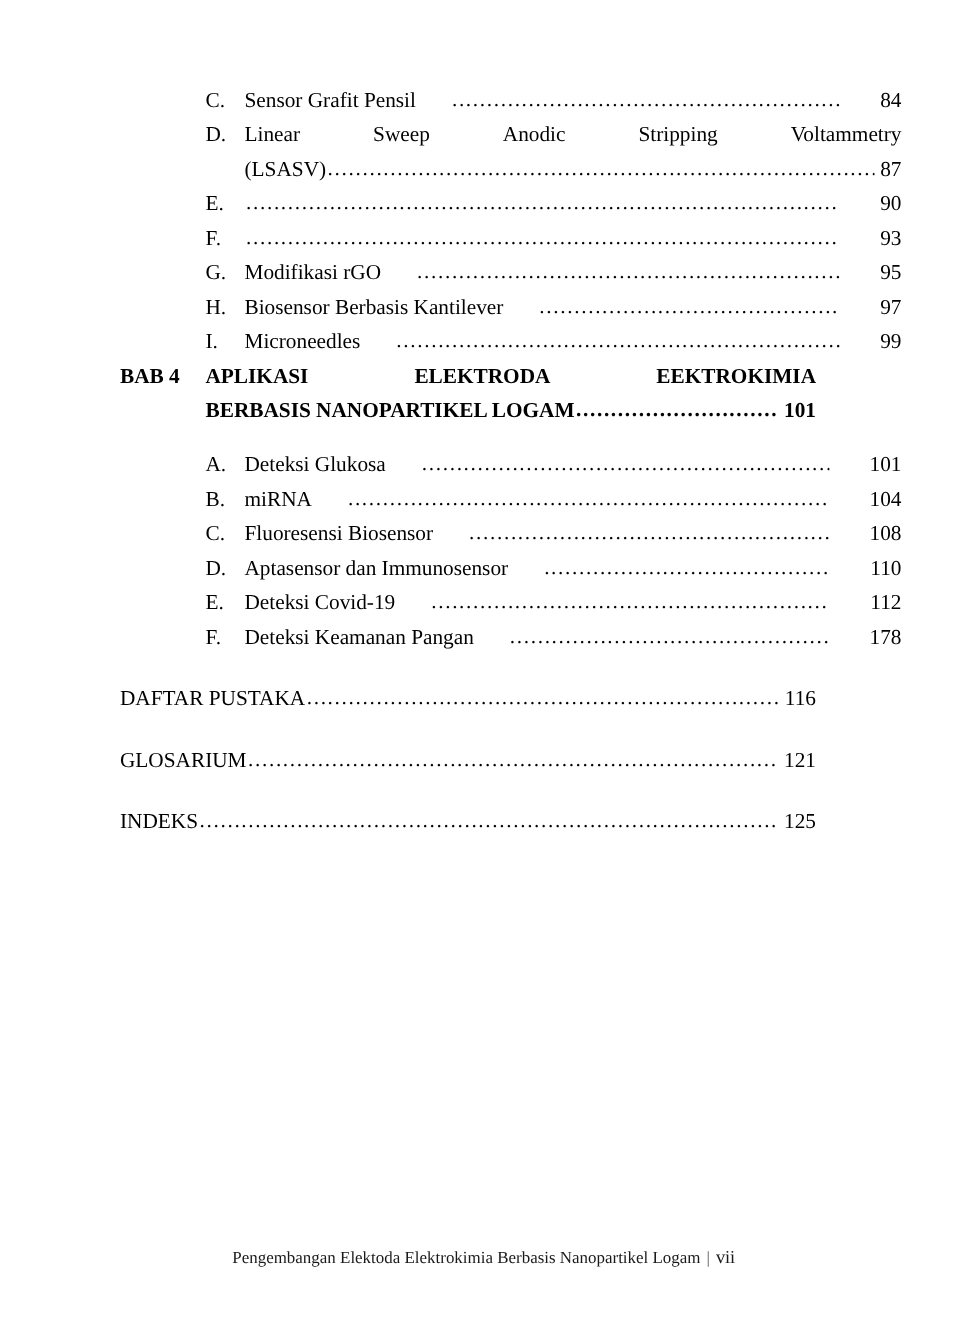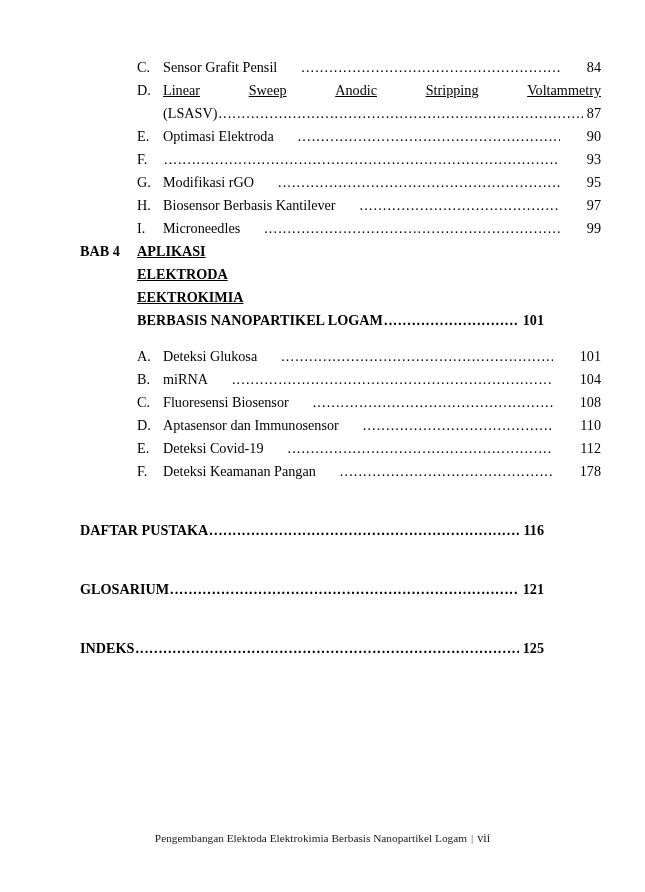--- a/index.html
+++ b/index.html
@@ -82,21 +82,20 @@
 
   
   .sub.wrap .body {
     display: block;
   }
   .justified-line {
     display: flex;
     width: 100%;
     justify-content: space-between;
     white-space: nowrap;
-    text-decoration: underline;
   }
   .justified-line span { flex: 0 0 auto; }
   .second-line {
     display: flex;
     align-items: baseline;
     width: 100%;
   }
   .second-line .title { flex: 0 0 auto; white-space: nowrap; }
 
   
@@ -106,26 +105,26 @@
   }
   .bab .babno {
     flex: 0 0 57px;
     width: 57px;
     white-space: nowrap;
   }
   .bab .babbody {
     flex: 1 1 auto;
     min-width: 0;
   }
-  .bab .justified-line { width: 100%; flex-direction: column; }
+  .bab .justified-line { width: 100%; }
 
   
   .toplevel {
-    font-weight: bold;
-    margin-top: 36px;
+    font-weight: normal;
+    margin-top: 18px;
   }
   .toplevel .title { flex: 0 0 auto; white-space: nowrap; }
 
   
   .footer {
     position: absolute;
     left: 0;
     top: 831px;
     width: 645px;
     text-align: center;
@@ -167,21 +166,20 @@
           <span class="second-line">
             <span class="title">(LSASV)</span>
             <span class="dots">........................................................................................................................................................................................................</span>
             <span class="pageno">87</span>
           </span>
         </span>
       </div>
       <div class="toc-row sub">
         <span class="letter">E.</span>
         <span class="body">
-          <span class="title">Optimasi Elektroda</span>
           <span class="dots">........................................................................................................................................................................................................</span>
           <span class="pageno">90</span>
         </span>
       </div>
       <div class="toc-row sub">
         <span class="letter">F.</span>
         <span class="body">
           <span class="dots">........................................................................................................................................................................................................</span>
           <span class="pageno">93</span>
         </span>

